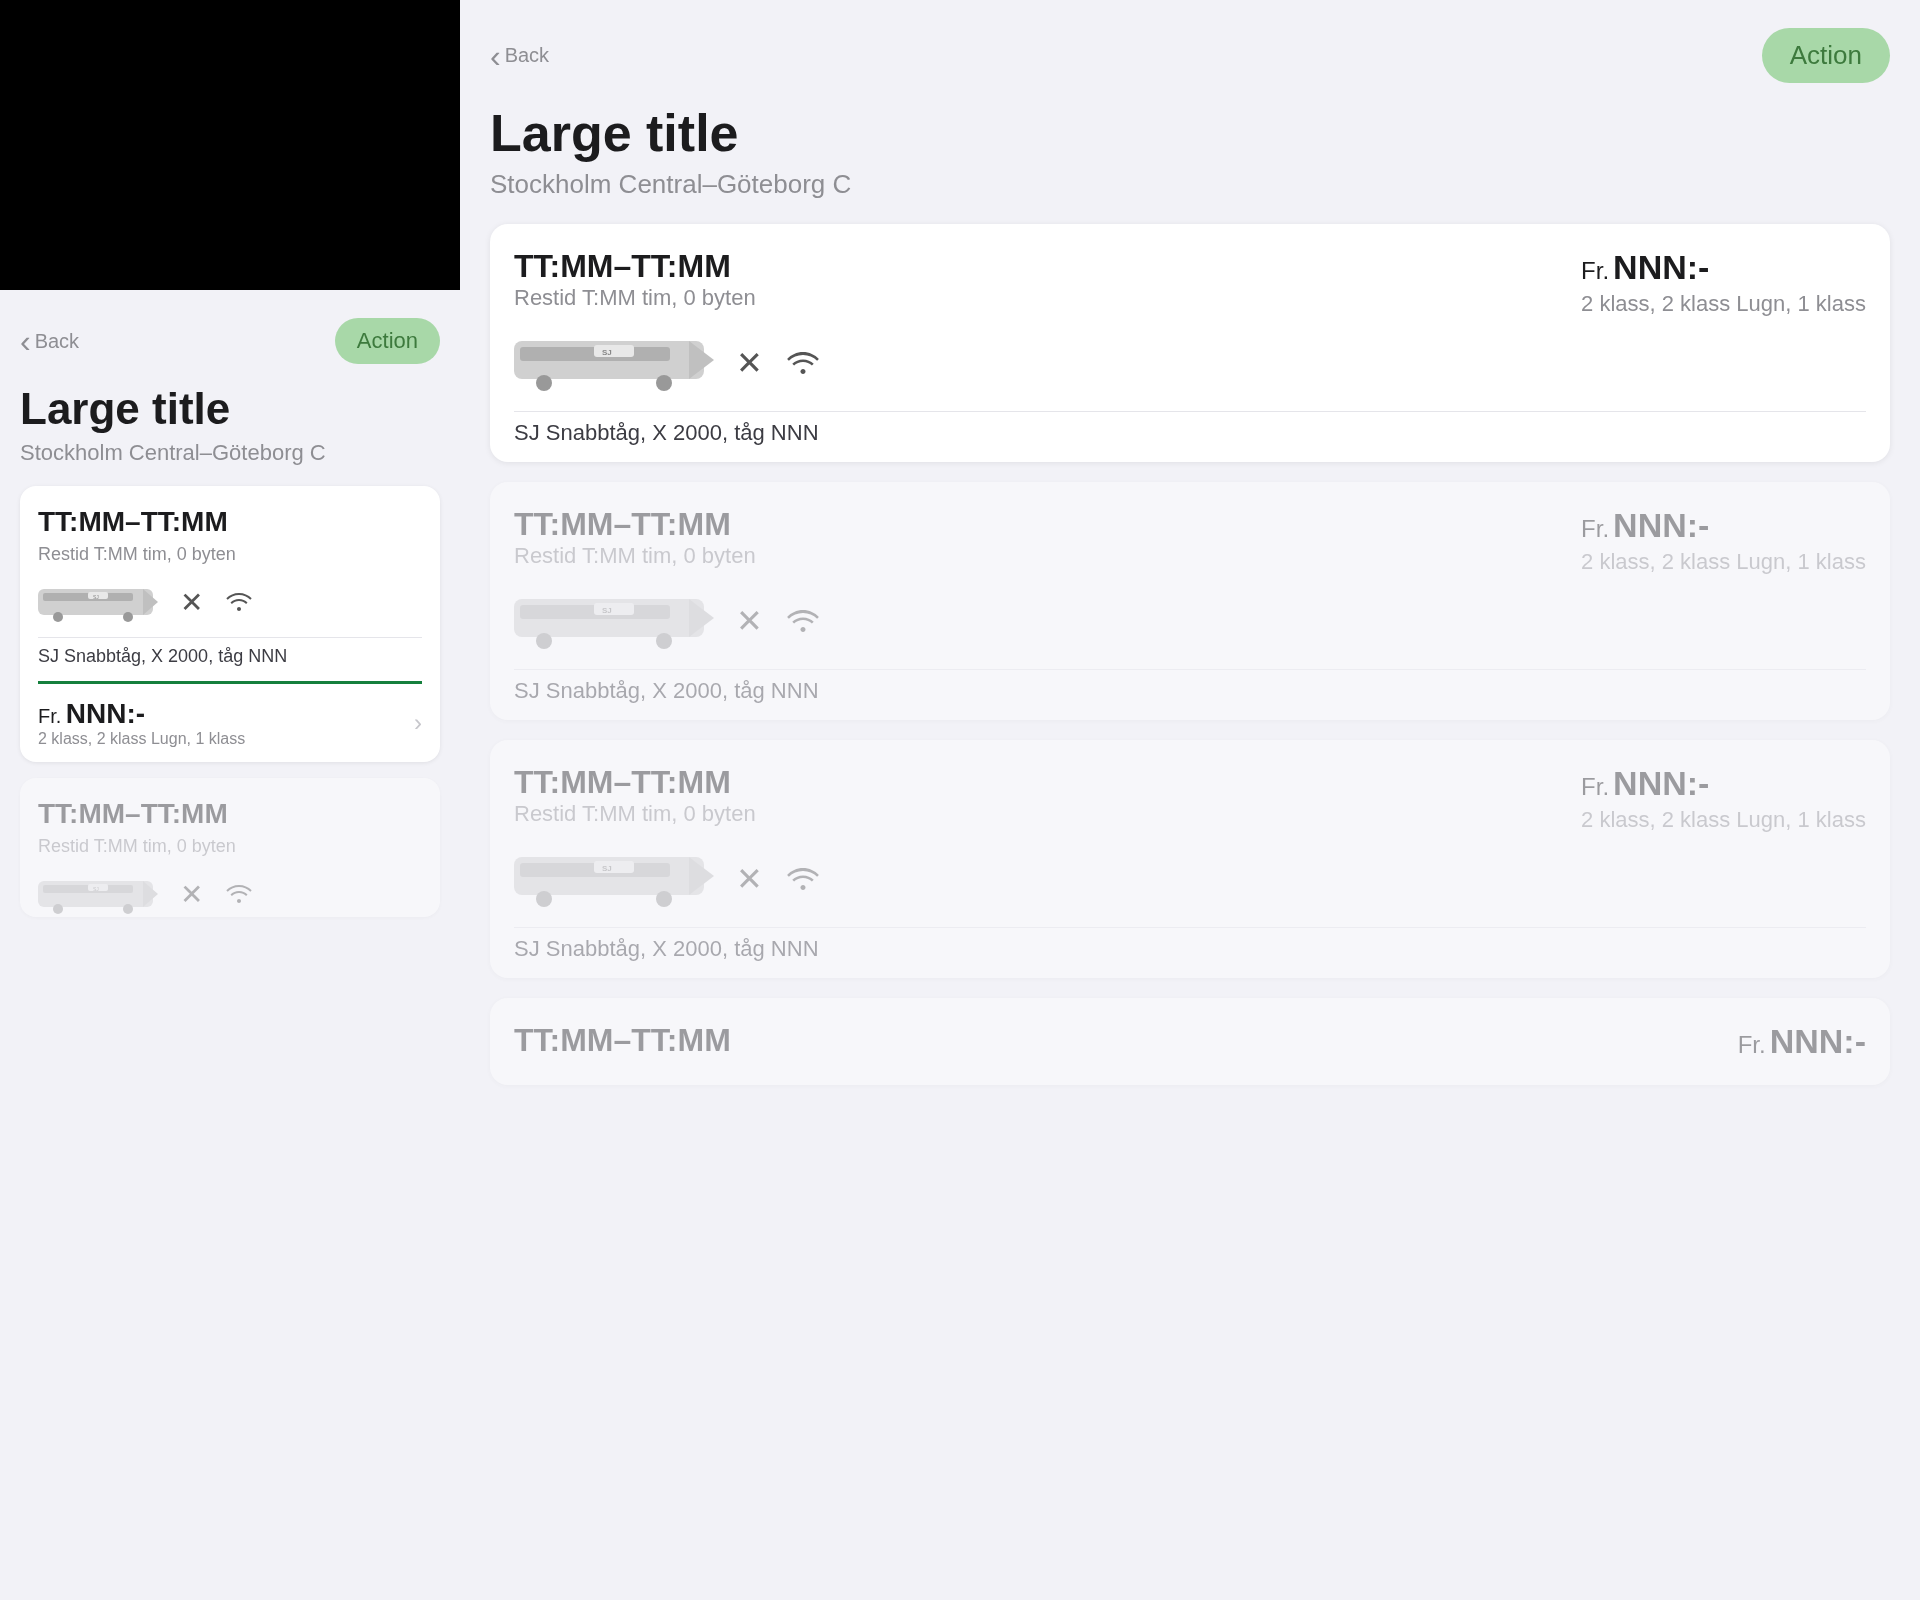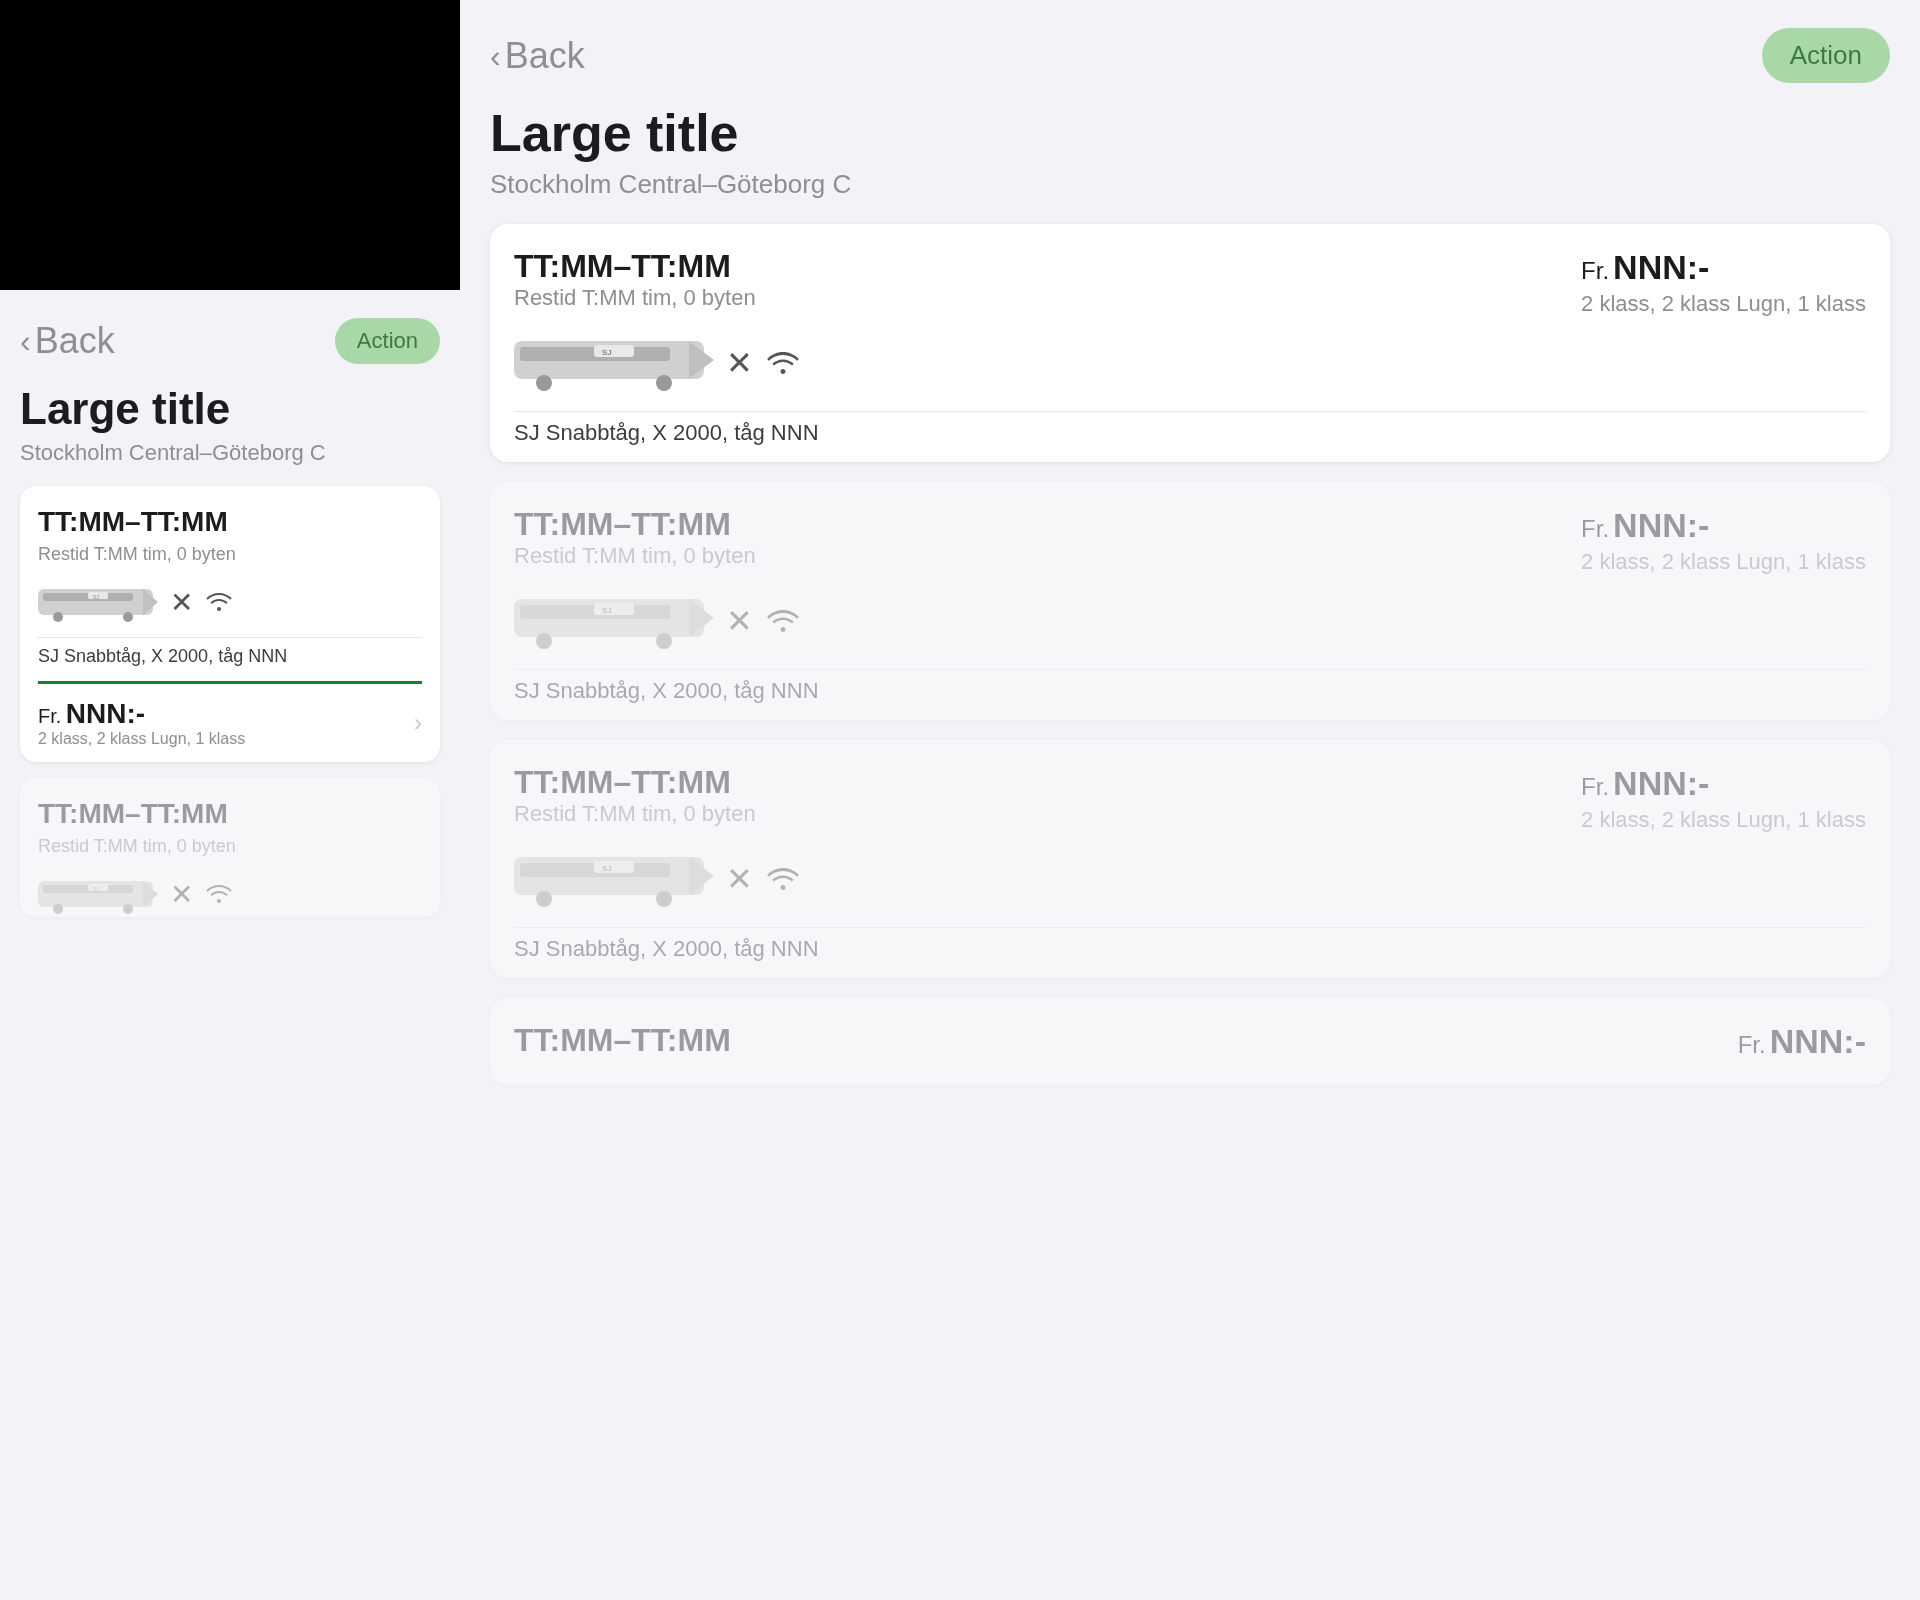--- a/index.html
+++ b/index.html
@@ -53,21 +53,21 @@
       color: #8e8e93;
       font-size: 28px;
       cursor: pointer;
     }
     .nav-back-chevron {
       font-size: 32px;
       color: #8e8e93;
       line-height: 1;
     }
     .nav-back-label {
-      font-size: 36px;
+      font-size: 20px;
       color: #8e8e93;
     }
     .action-btn {
       background: #a8d8a8;
       color: #3d7a3d;
       border: none;
       border-radius: 30px;
       padding: 12px 28px;
       font-size: 26px;
       font-weight: 500;
@@ -130,21 +130,21 @@
     }
     .rest-info {
       font-size: 22px;
       color: #8e8e93;
       margin-bottom: 16px;
     }
 
     .train-image-row {
       display: flex;
       align-items: center;
-      gap: 12px;
+      gap: 22px;
       margin-bottom: 12px;
     }
     .icon-dining {
       font-size: 28px;
       color: #555;
     }
     .icon-wifi {
       font-size: 28px;
       color: #555;
     }

